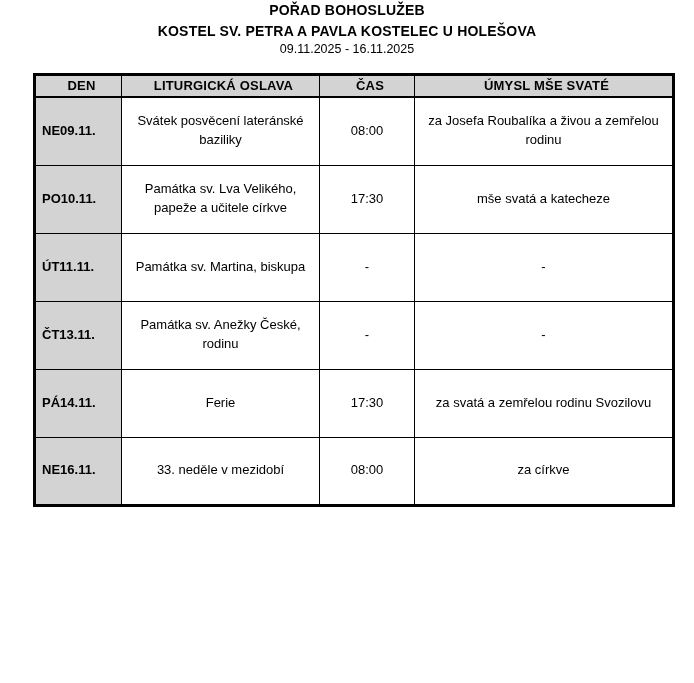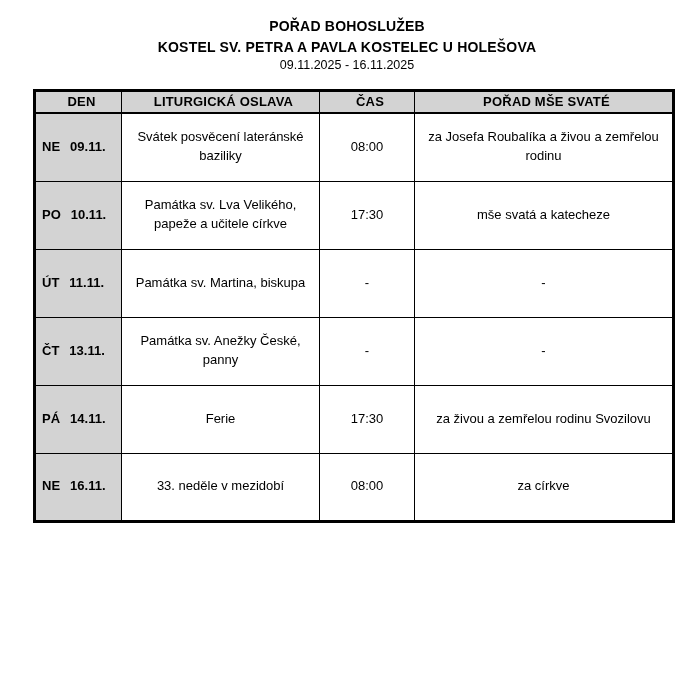--- a/index.html
+++ b/index.html
@@ -7,21 +7,21 @@
   .page {
     position: relative;
     width: 694px;
     height: 683px;
     background: #ffffff;
     font-family: "Liberation Sans", sans-serif;
     color: #000000;
     overflow: hidden;
   }
   .doc-header {
-    padding-top: 16px;
+    padding-top: 0;
     text-align: center;
   }
   .doc-title {
     font-size: 14px;
     font-weight: bold;
     line-height: 1.5;
     letter-spacing: 0.2px;
   }
   .doc-subtitle {
     font-size: 14px;
@@ -68,21 +68,20 @@
   }
   td.day-cell {
     background: #d3d3d3;
     font-weight: bold;
     text-align: left;
     padding: 0 0 0 5px;
   }
   .day-wrap {
     display: flex;
     align-items: center;
-    gap: 10px;
     white-space: nowrap;
   }
 </style>
 </head>
 <body>
 
 <div class="page">
 
   <div class="doc-header">
     <div class="doc-title">POŘAD BOHOSLUŽEB</div>
@@ -95,21 +94,21 @@
       <col class="c-den">
         <col class="c-osl">
         <col class="c-cas">
         <col class="c-umysl">
     </colgroup>
     <thead>
       <tr>
         <th>DEN</th>
         <th>LITURGICKÁ OSLAVA</th>
         <th>ČAS</th>
-        <th>POŘAD MŠE SVATÉ</th>
+        <th>ÚMYSL MŠE SVATÉ</th>
       </tr>
     </thead>
     <tbody>
     <tr>
       <td class="day-cell">
         <span class="day-wrap">
           <span>NE</span>
           <span>09.11.</span>
         </span>
       </td>
@@ -143,35 +142,35 @@
     </tr>
 
 
     <tr>
       <td class="day-cell">
         <span class="day-wrap">
           <span>ČT</span>
           <span>13.11.</span>
         </span>
       </td>
-      <td>Památka sv. Anežky České, panny</td>
+      <td>Památka sv. Anežky České, rodinu</td>
       <td>-</td>
       <td>-</td>
     </tr>
 
     <tr>
       <td class="day-cell">
         <span class="day-wrap">
           <span>PÁ</span>
           <span>14.11.</span>
         </span>
       </td>
       <td>Ferie</td>
       <td>17:30</td>
-      <td>za živou a zemřelou rodinu Svozilovu</td>
+      <td>za svatá a zemřelou rodinu Svozilovu</td>
     </tr>
 
 
     <tr>
       <td class="day-cell">
         <span class="day-wrap">
           <span>NE</span>
           <span>16.11.</span>
         </span>
       </td>

